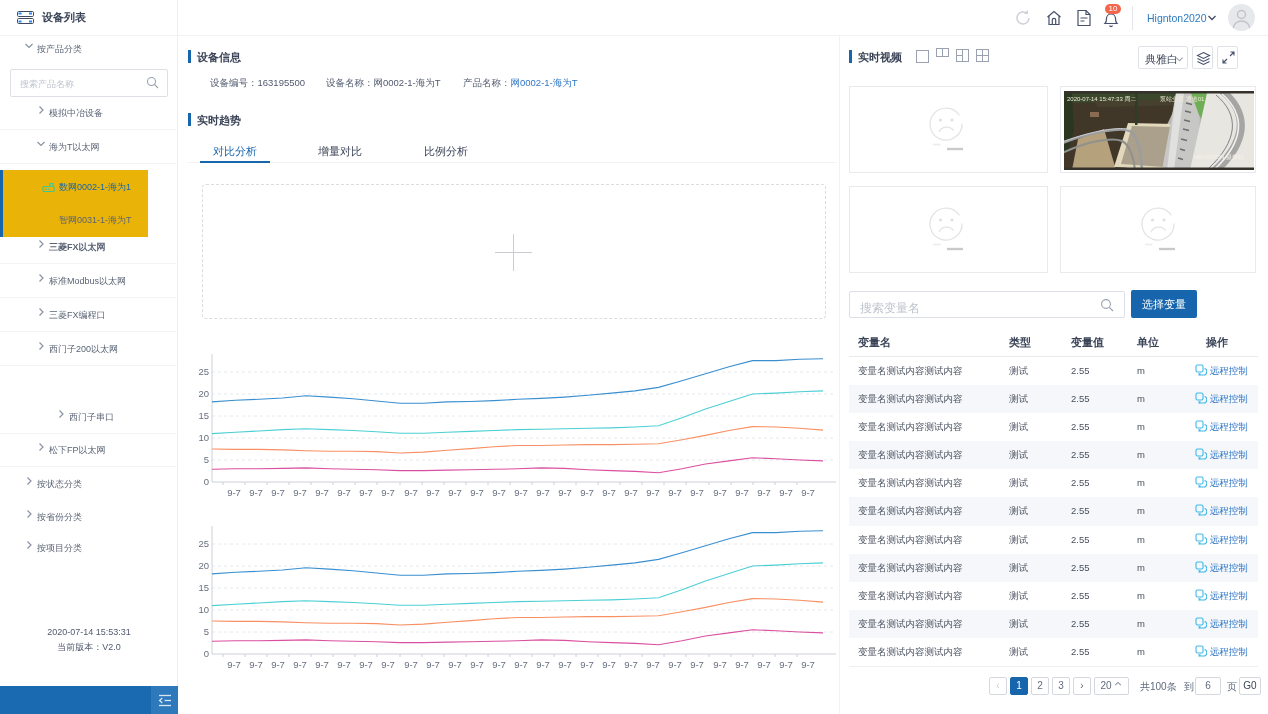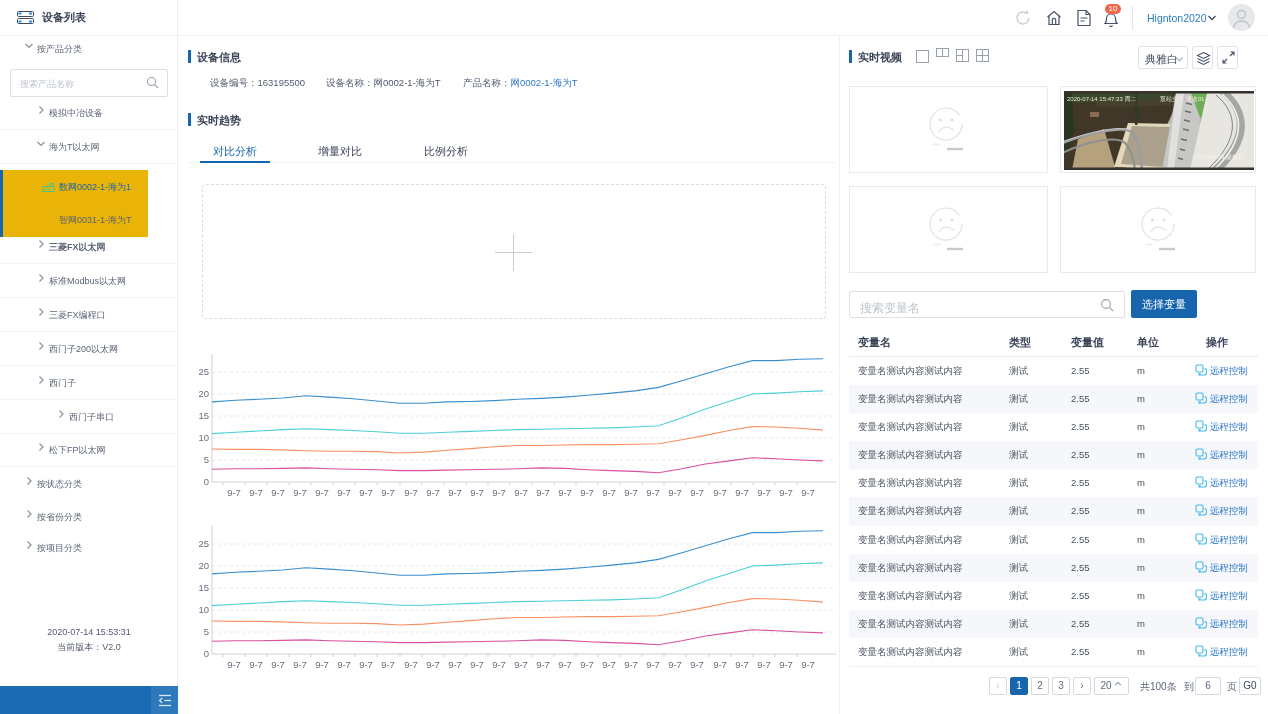--- a/index.html
+++ b/index.html
@@ -105,23 +105,20 @@
         </svg></span>三菱FX以太网</div>
  <div class="trow bb" style="top:264px;padding-left:36px;"><span class="car"><svg width="10" height="10" viewBox="0 0 10 10">
           <path d="M3.5 1.5 L7 5 L3.5 8.5" fill="none" stroke="#8a93a3" stroke-width="1.2"></path>
         </svg></span>标准Modbus以太网</div>
  <div class="trow bb" style="top:298px;padding-left:36px;"><span class="car"><svg width="10" height="10" viewBox="0 0 10 10">
           <path d="M3.5 1.5 L7 5 L3.5 8.5" fill="none" stroke="#8a93a3" stroke-width="1.2"></path>
         </svg></span>三菱FX编程口</div>
  <div class="trow bb" style="top:332px;padding-left:36px;"><span class="car"><svg width="10" height="10" viewBox="0 0 10 10">
           <path d="M3.5 1.5 L7 5 L3.5 8.5" fill="none" stroke="#8a93a3" stroke-width="1.2"></path>
         </svg></span>西门子200以太网</div>
- <div class="trow bb" style="top:366px;padding-left:36px;"><span class="car"><svg width="10" height="10" viewBox="0 0 10 10">
-          <path d="M3.5 1.5 L7 5 L3.5 8.5" fill="none" stroke="#8a93a3" stroke-width="1.2"></path>
-        </svg></span>西门子</div>
  <div class="trow bb" style="top:400px;padding-left:56px;"><span class="car"><svg width="10" height="10" viewBox="0 0 10 10">
           <path d="M3.5 1.5 L7 5 L3.5 8.5" fill="none" stroke="#8a93a3" stroke-width="1.2"></path>
         </svg></span>西门子串口</div>
  <div class="trow bb" style="top:433px;padding-left:36px;"><span class="car"><svg width="10" height="10" viewBox="0 0 10 10">
           <path d="M3.5 1.5 L7 5 L3.5 8.5" fill="none" stroke="#8a93a3" stroke-width="1.2"></path>
         </svg></span>松下FP以太网</div>
  <div class="trow" style="top:467px;padding-left:24px;"><span class="car"><svg width="10" height="10" viewBox="0 0 10 10">
           <path d="M3.5 1.5 L7 5 L3.5 8.5" fill="none" stroke="#8a93a3" stroke-width="1.2"></path>
         </svg></span>按状态分类</div>
  <div class="trow" style="top:500px;padding-left:24px;"><span class="car"><svg width="10" height="10" viewBox="0 0 10 10">

